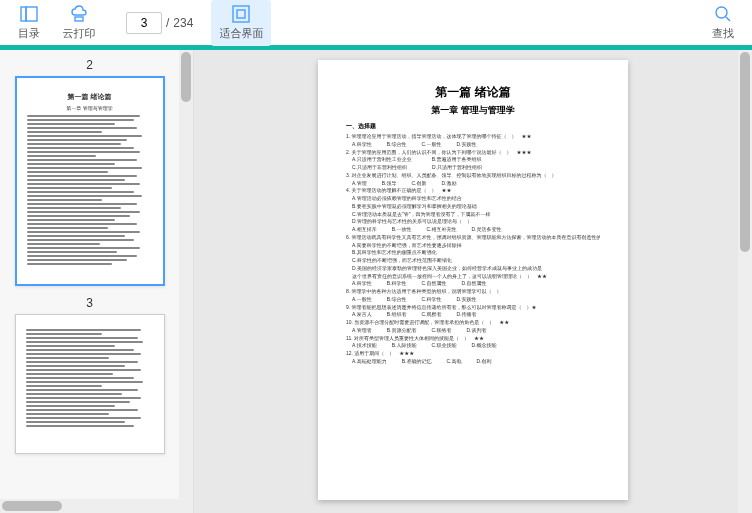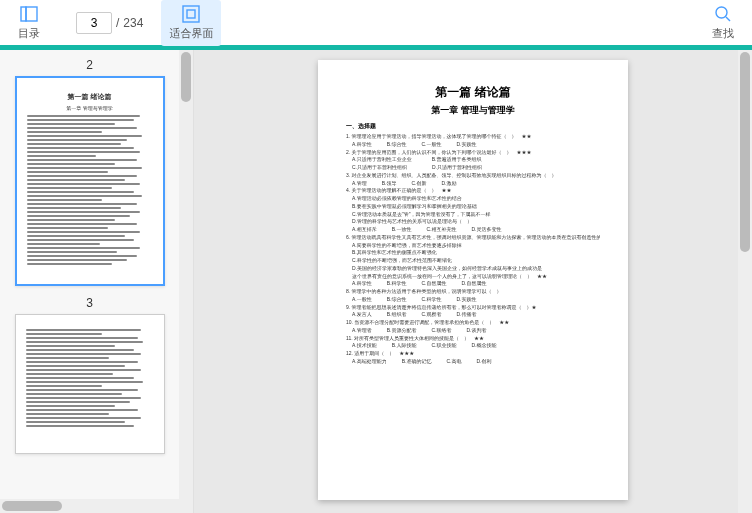--- a/index.html
+++ b/index.html
@@ -50,20 +50,29 @@
 
 <div class="toolbar">
   <div class="tool-btn">
     <span class="tool-icon">
       <svg width="18" height="18" viewBox="0 0 18 18">
           <rect x="1" y="2" width="5" height="14" fill="none" stroke="#4a9eff" stroke-width="1.4"></rect>
           <rect x="6" y="2" width="11" height="14" fill="none" stroke="#4a9eff" stroke-width="1.4"></rect>
         </svg>
     </span>
     <span class="tool-label">目录</span>
+  </div>
+  <div class="tool-btn">
+    <span class="tool-icon">
+      <svg width="18" height="18" viewBox="0 0 18 18">
+          <path d="M5 10 Q2 10 2 7 Q2 4 5 4 Q6 1 9 1 Q13 1 13 5 Q16 5 16 8 Q16 10 13 10 Z" fill="none" stroke="#4a9eff" stroke-width="1.4"></path>
+          <rect x="5" y="12" width="8" height="4" fill="none" stroke="#4a9eff" stroke-width="1.4"></rect>
+        </svg>
+    </span>
+    <span class="tool-label">云打印</span>
   </div>
   <div class="spacer"></div>
   <div class="page-nav">
     <input class="page-input" value="3" style="">
     <span class="page-total">/</span>
     <span class="page-total" style="margin-left:4px;">234</span>
   </div>
   <div class="spacer"></div>
   <div class="tool-btn active">
     <span class="tool-icon">

